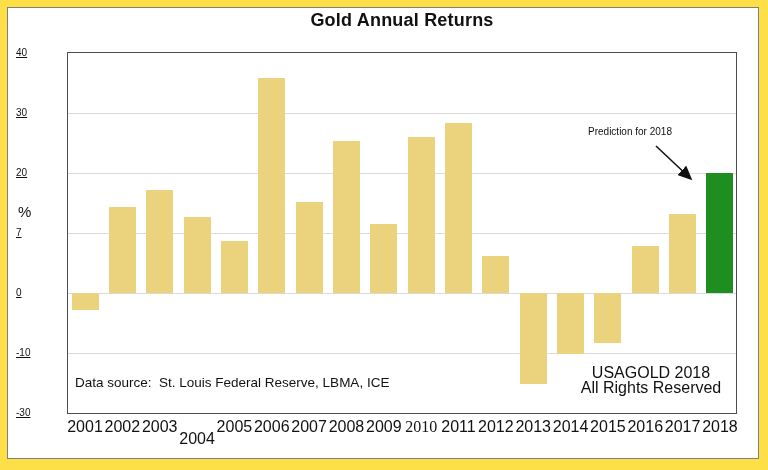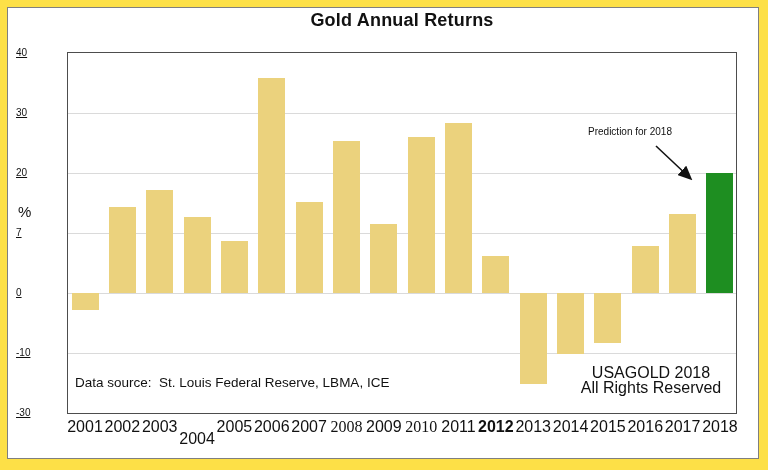--- a/index.html
+++ b/index.html
@@ -131,25 +131,25 @@
       <div class="ylabel" style="top: 405px;">-30</div>
     </div>
   <div id="xlabels">
       <div class="xlabel" style="left: 66px;">2001</div>
       <div class="xlabel" style="left: 103.35px;">2002</div>
       <div class="xlabel" style="left: 140.7px;">2003</div>
       <div class="xlabel" style="left: 178.05px; margin-top: 12px;">2004</div>
       <div class="xlabel" style="left: 215.4px;">2005</div>
       <div class="xlabel" style="left: 252.75px;">2006</div>
       <div class="xlabel" style="left: 290.1px;">2007</div>
-      <div class="xlabel" style="left: 327.45px; font-family: Liberation Serif, serif;">2008</div>
+      <div class="xlabel" style="left: 327.45px;">2008</div>
       <div class="xlabel" style="left: 364.8px;">2009</div>
       <div class="xlabel" style="left: 402.15px; font-family: Liberation Serif, serif;">2010</div>
       <div class="xlabel" style="left: 439.5px;">2011</div>
-      <div class="xlabel" style="left: 476.85px; font-weight: bold;">2012</div>
+      <div class="xlabel" style="left: 476.85px;">2012</div>
       <div class="xlabel" style="left: 514.2px;">2013</div>
       <div class="xlabel" style="left: 551.55px;">2014</div>
       <div class="xlabel" style="left: 588.9px;">2015</div>
       <div class="xlabel" style="left: 626.25px;">2016</div>
       <div class="xlabel" style="left: 663.6px;">2017</div>
       <div class="xlabel" style="left: 700.95px;">2018</div>
     </div>
 
   <div class="annotation-text">Prediction for 2018</div>
 

